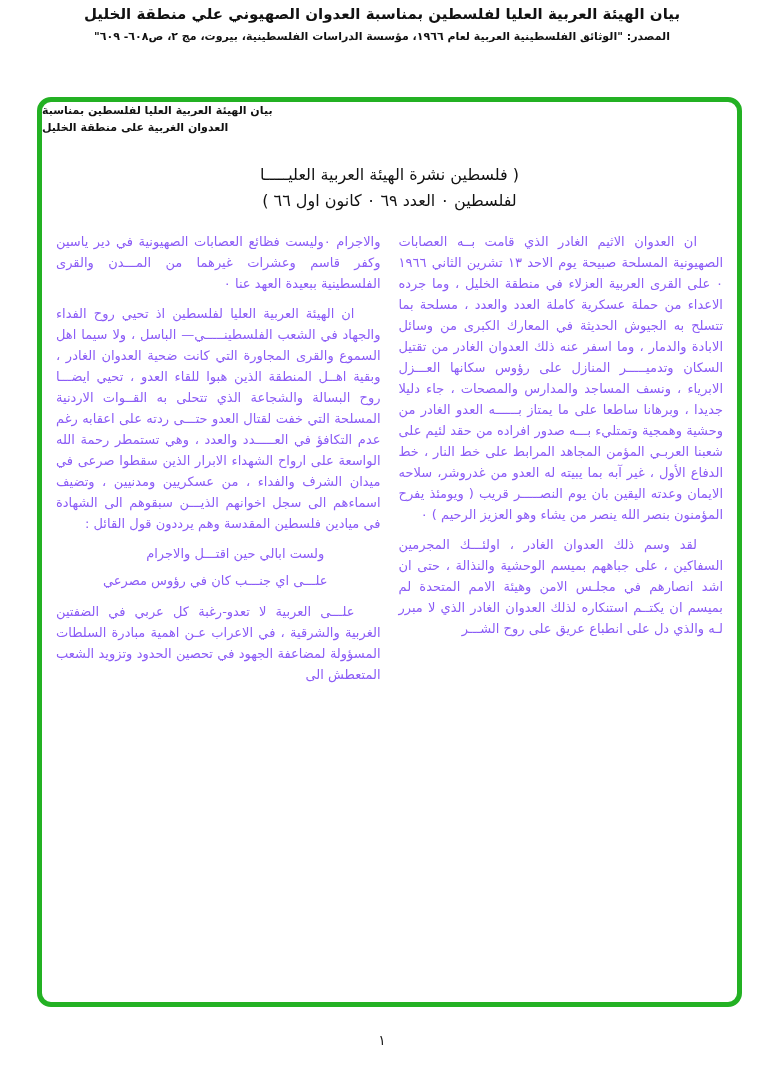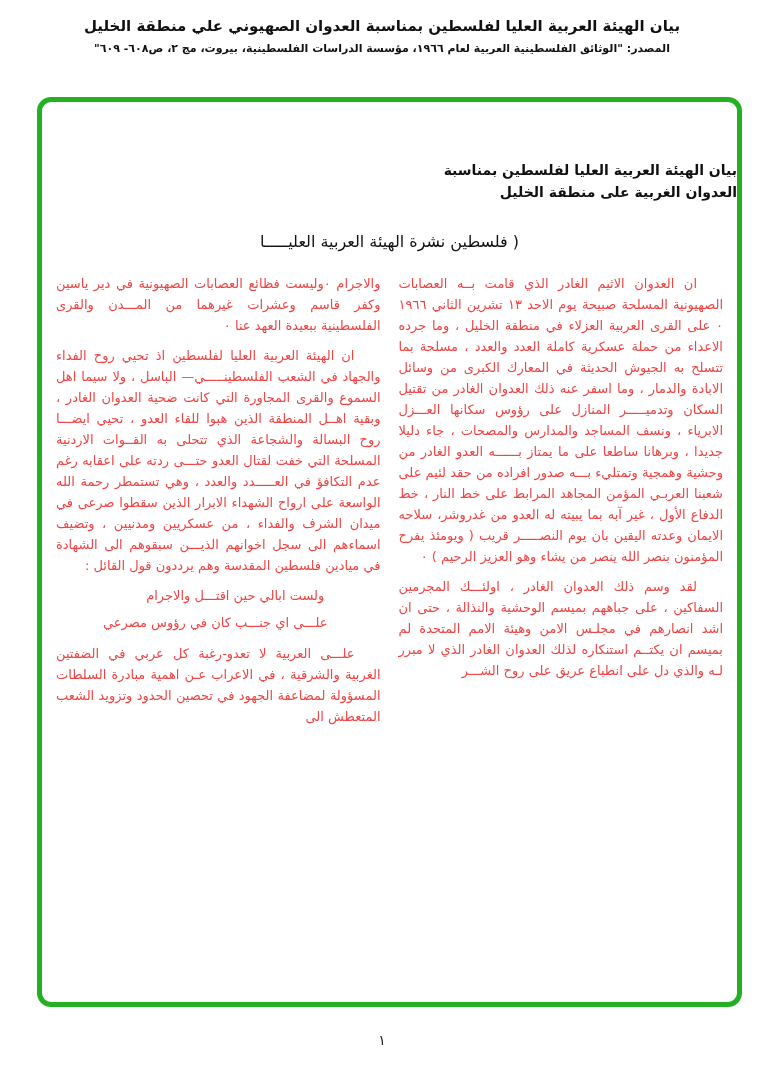--- a/index.html
+++ b/index.html
@@ -11,21 +11,21 @@
     width: 764px;
     height: 1082px;
     position: relative;
     overflow: hidden;
     font-family: "DejaVu Sans", sans-serif;
     color: #111111;
   }
   
   .page-header {
     position: absolute;
-    top: 16px;
+    top: 4px;
     left: 0;
     width: 100%;
     text-align: center;
     direction: rtl;
   }
   .page-header .hdr-title {
     font-size: 15px;
     font-weight: bold;
     letter-spacing: 0;
     line-height: 1.4;
@@ -43,25 +43,24 @@
     top: 97px;
     width: 705px;
     height: 910px;
     border: 5px solid #23b123;
     border-radius: 14px;
     box-sizing: border-box;
     background: #ffffff;
   }
   
   .doc-title {
-    margin-top: 58px;
-    text-align: right;
+    text-align: left;
     direction: rtl;
     font-weight: bold;
-    font-size: 14px;
+    font-size: 11px;
     line-height: 1.55;
   }
   .doc-bulletin {
     margin-top: 26px;
     text-align: center;
     direction: rtl;
     font-weight: normal;
     font-size: 16px;
     line-height: 1.6;
   }
@@ -72,21 +71,21 @@
     display: flex;
     direction: rtl;       
     gap: 18px;
   }
   .col {
     width: 50%;
     direction: rtl;
     text-align: justify;
     font-size: 13px;
     line-height: 21px;
-    color: #ef4444;
+    color: #8b5cf6;
   }
   .col p {
     margin: 0 0 9px 0;
   }
   .col p.indent {
     text-indent: 26px;
   }
   .verse {
     text-align: center;
     margin: 6px 0 2px 0 !important;
@@ -114,20 +113,21 @@
 
 <div class="doc-frame" style="border-color: rgb(35, 177, 35);">
 
   <div class="doc-title">
     <div>بيان الهيئة العربية العليا لفلسطين بمناسبة</div>
     <div>العدوان الغربية على منطقة الخليل</div>
   </div>
 
   <div class="doc-bulletin">
     <div>( فلسطين نشرة الهيئة العربية العليـــــا</div>
+    <div>لفلسطين ٠ العدد ٦٩ ٠ كانون اول ٦٦ )</div>
   </div>
 
   <div class="columns">
 
     <div class="col">
       <p class="indent">ان العدوان الاثيم الغادر الذي قامت بــه العصابات الصهيونية المسلحة صبيحة يوم الاحد ١٣ تشرين الثاني ١٩٦٦ ٠ على القرى العربية العزلاء في منطقة الخليل ، وما جرده الاعداء من حملة عسكرية كاملة العدد والعدد ، مسلحة بما تتسلح به الجيوش الحديثة في المعارك الكبرى من وسائل الابادة والدمار ، وما اسفر عنه ذلك العدوان الغادر من تقتيل السكان وتدميـــــر المنازل على رؤوس سكانها العـــزل الابرياء ، ونسف المساجد والمدارس والمصحات ، جاء دليلا جديدا ، وبرهانا ساطعا على ما يمتاز بــــــه العدو الغادر من وحشية وهمجية وتمتليء بـــه صدور افراده من حقد لئيم على شعبنا العربـي المؤمن المجاهد المرابط على خط النار ، خط الدفاع الأول ، غير آبه بما يبيته له العدو من غدروشر، سلاحه الايمان وعدته اليقين بان يوم النصـــــر قريب ( ويومئذ يفرح المؤمنون بنصر الله ينصر من يشاء وهو العزيز الرحيم ) ٠</p>
       <p class="indent">لقد وسم ذلك العدوان الغادر ، اولئـــك المجرمين السفاكين ، على جباههم بميسم الوحشية والنذالة ، حتى ان اشد انصارهم في مجلـس الامن وهيئة الامم المتحدة لم بميسم ان يكتــم استنكاره لذلك العدوان الغادر الذي لا مبرر لـه والذي دل على انطباع عريق على روح الشـــر</p>
     </div>
 
     <div class="col">

